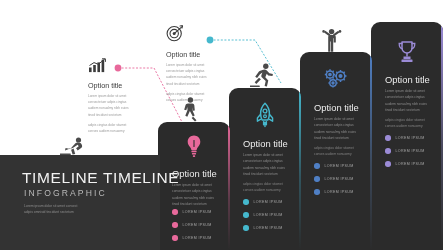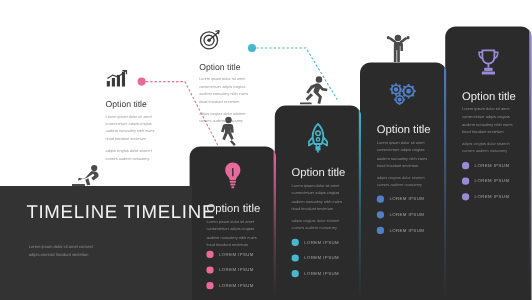--- a/index.html
+++ b/index.html
@@ -242,20 +242,21 @@
       </div>
       <div class="bullet">
         <div class="bullet-dot" style="background:#e8699b;"></div>
         <div class="bullet-label">LOREM IPSUM</div>
       </div>
     </div>
   </div>
 
   <div class="title-panel">
     <div class="title-main">TIMELINE TIMELINE</div>
+    <div class="title-sub">INFOGRAPHIC</div>
     <div class="title-desc">
       <span>Lorem ipsum dolor sit amet consect</span>
       <span>adipis omnisid tincidunt sectetum</span>
     </div>
   </div>
 
   <svg class="connector" style="left:110px;top:60px;" width="80" height="75" viewBox="0 0 80 75" fill="none">
     <path d="M8 8 H44 L72 62" stroke="#e8699b" stroke-width="0.9" stroke-dasharray="2 1.6" fill="none"></path>
     <circle cx="8" cy="8" r="3.4" fill="#e8699b"></circle>
   </svg>

